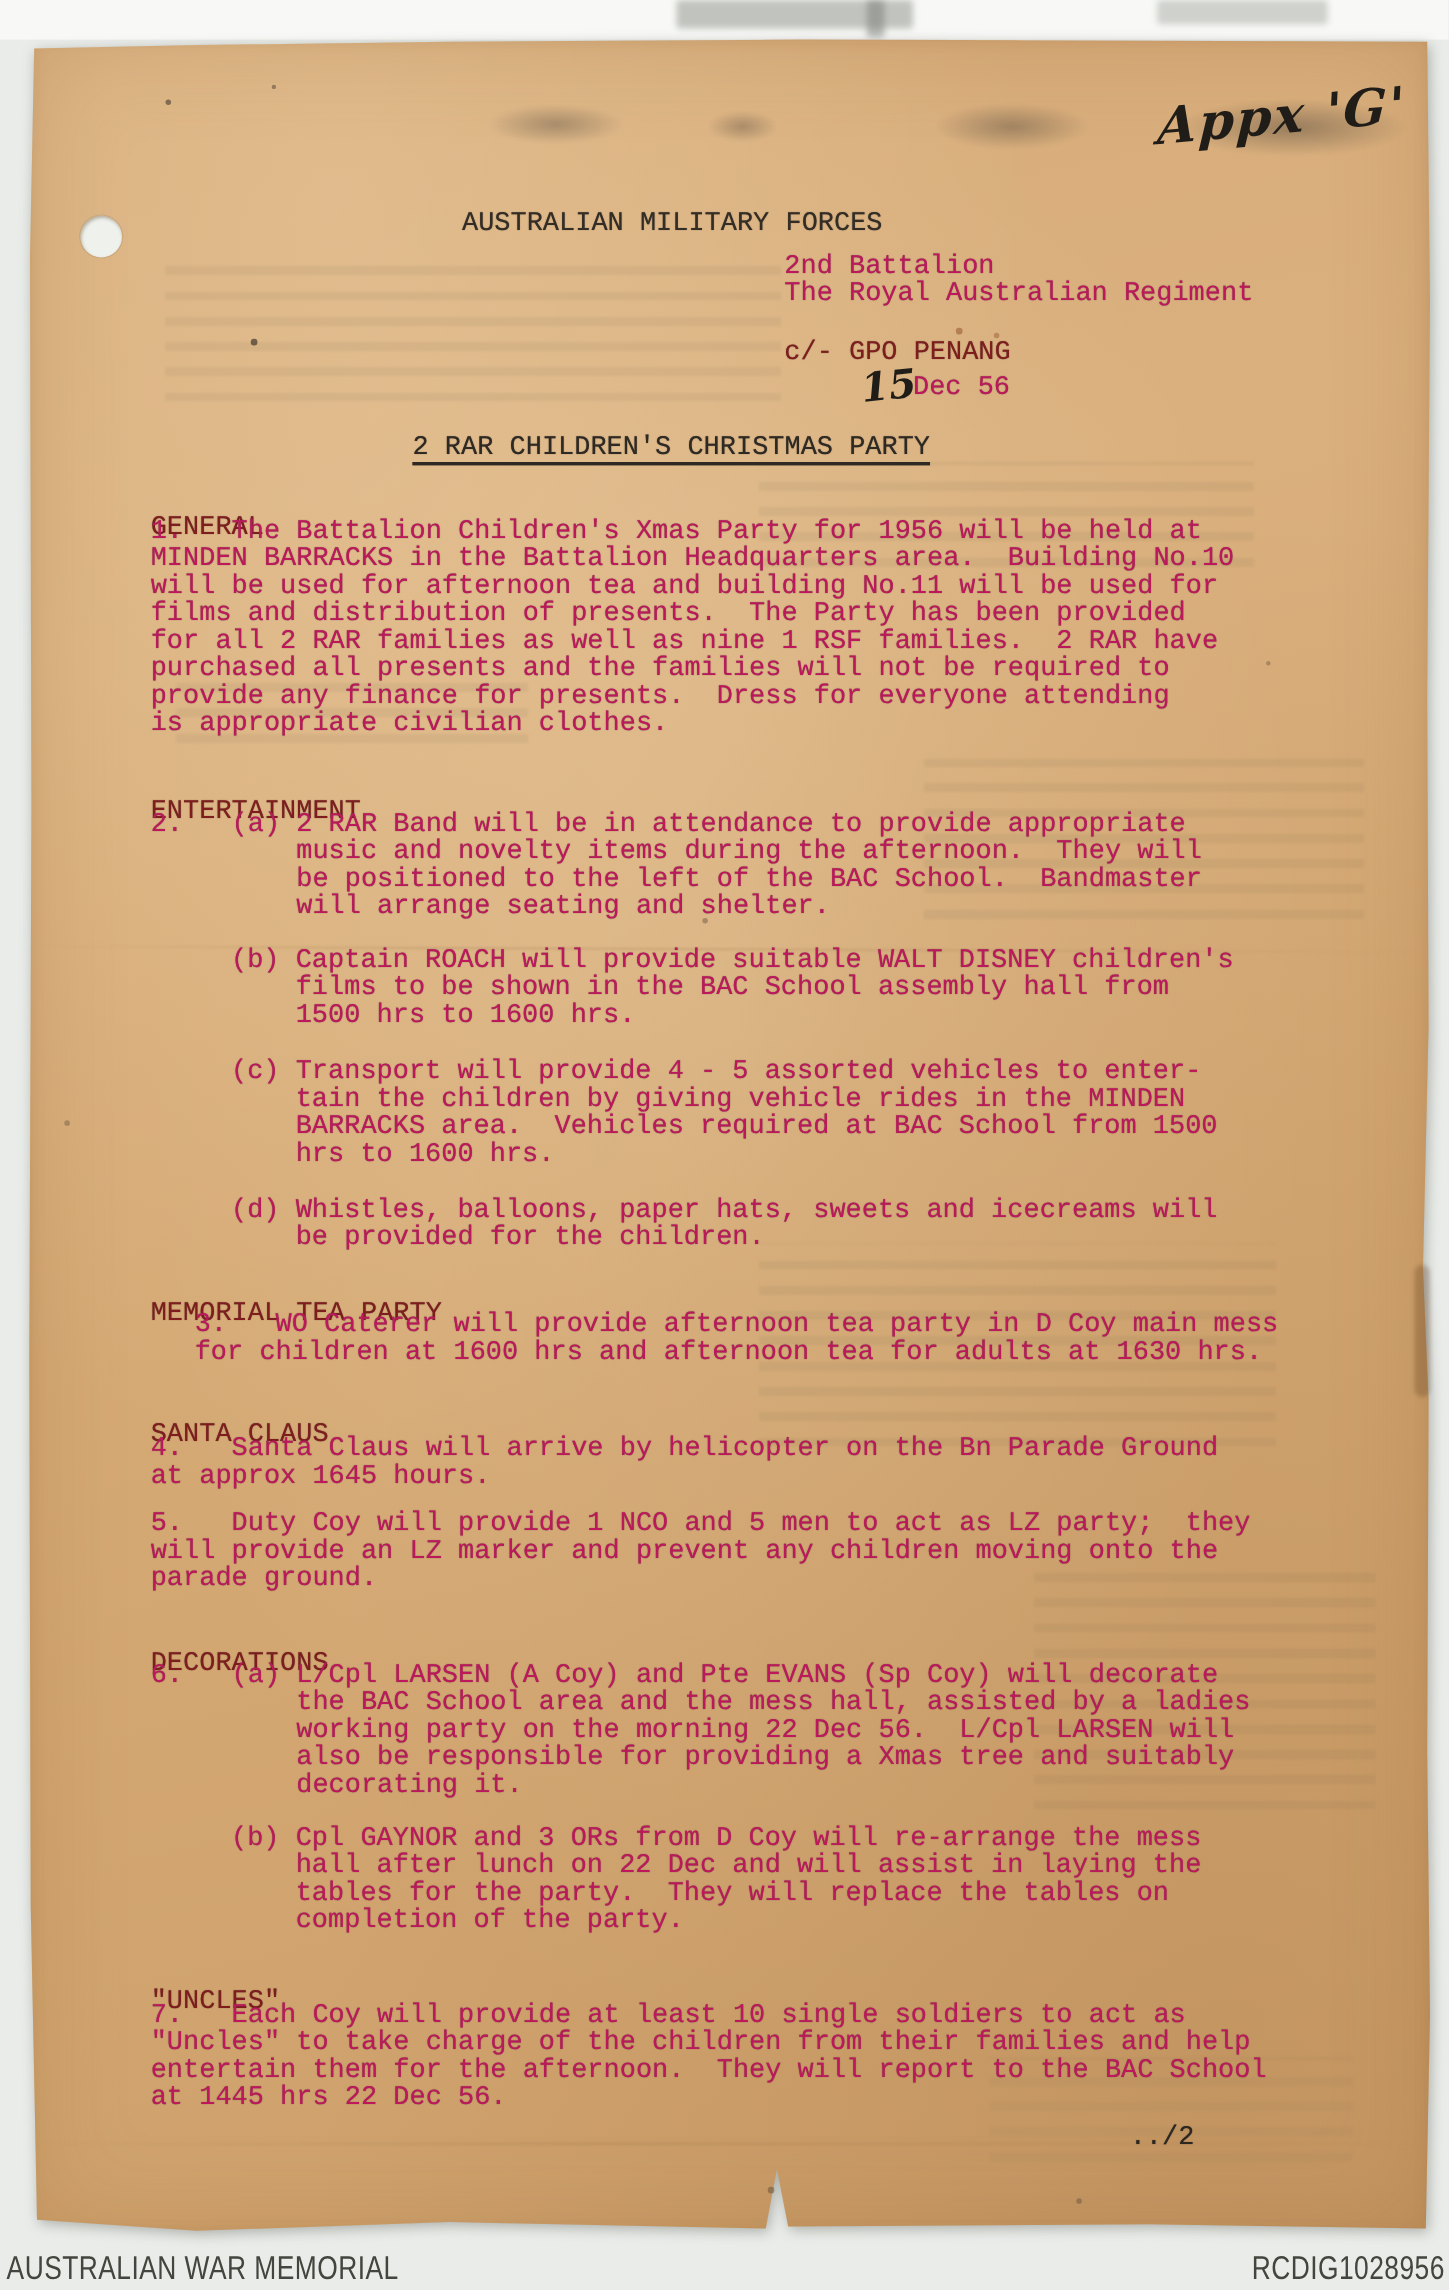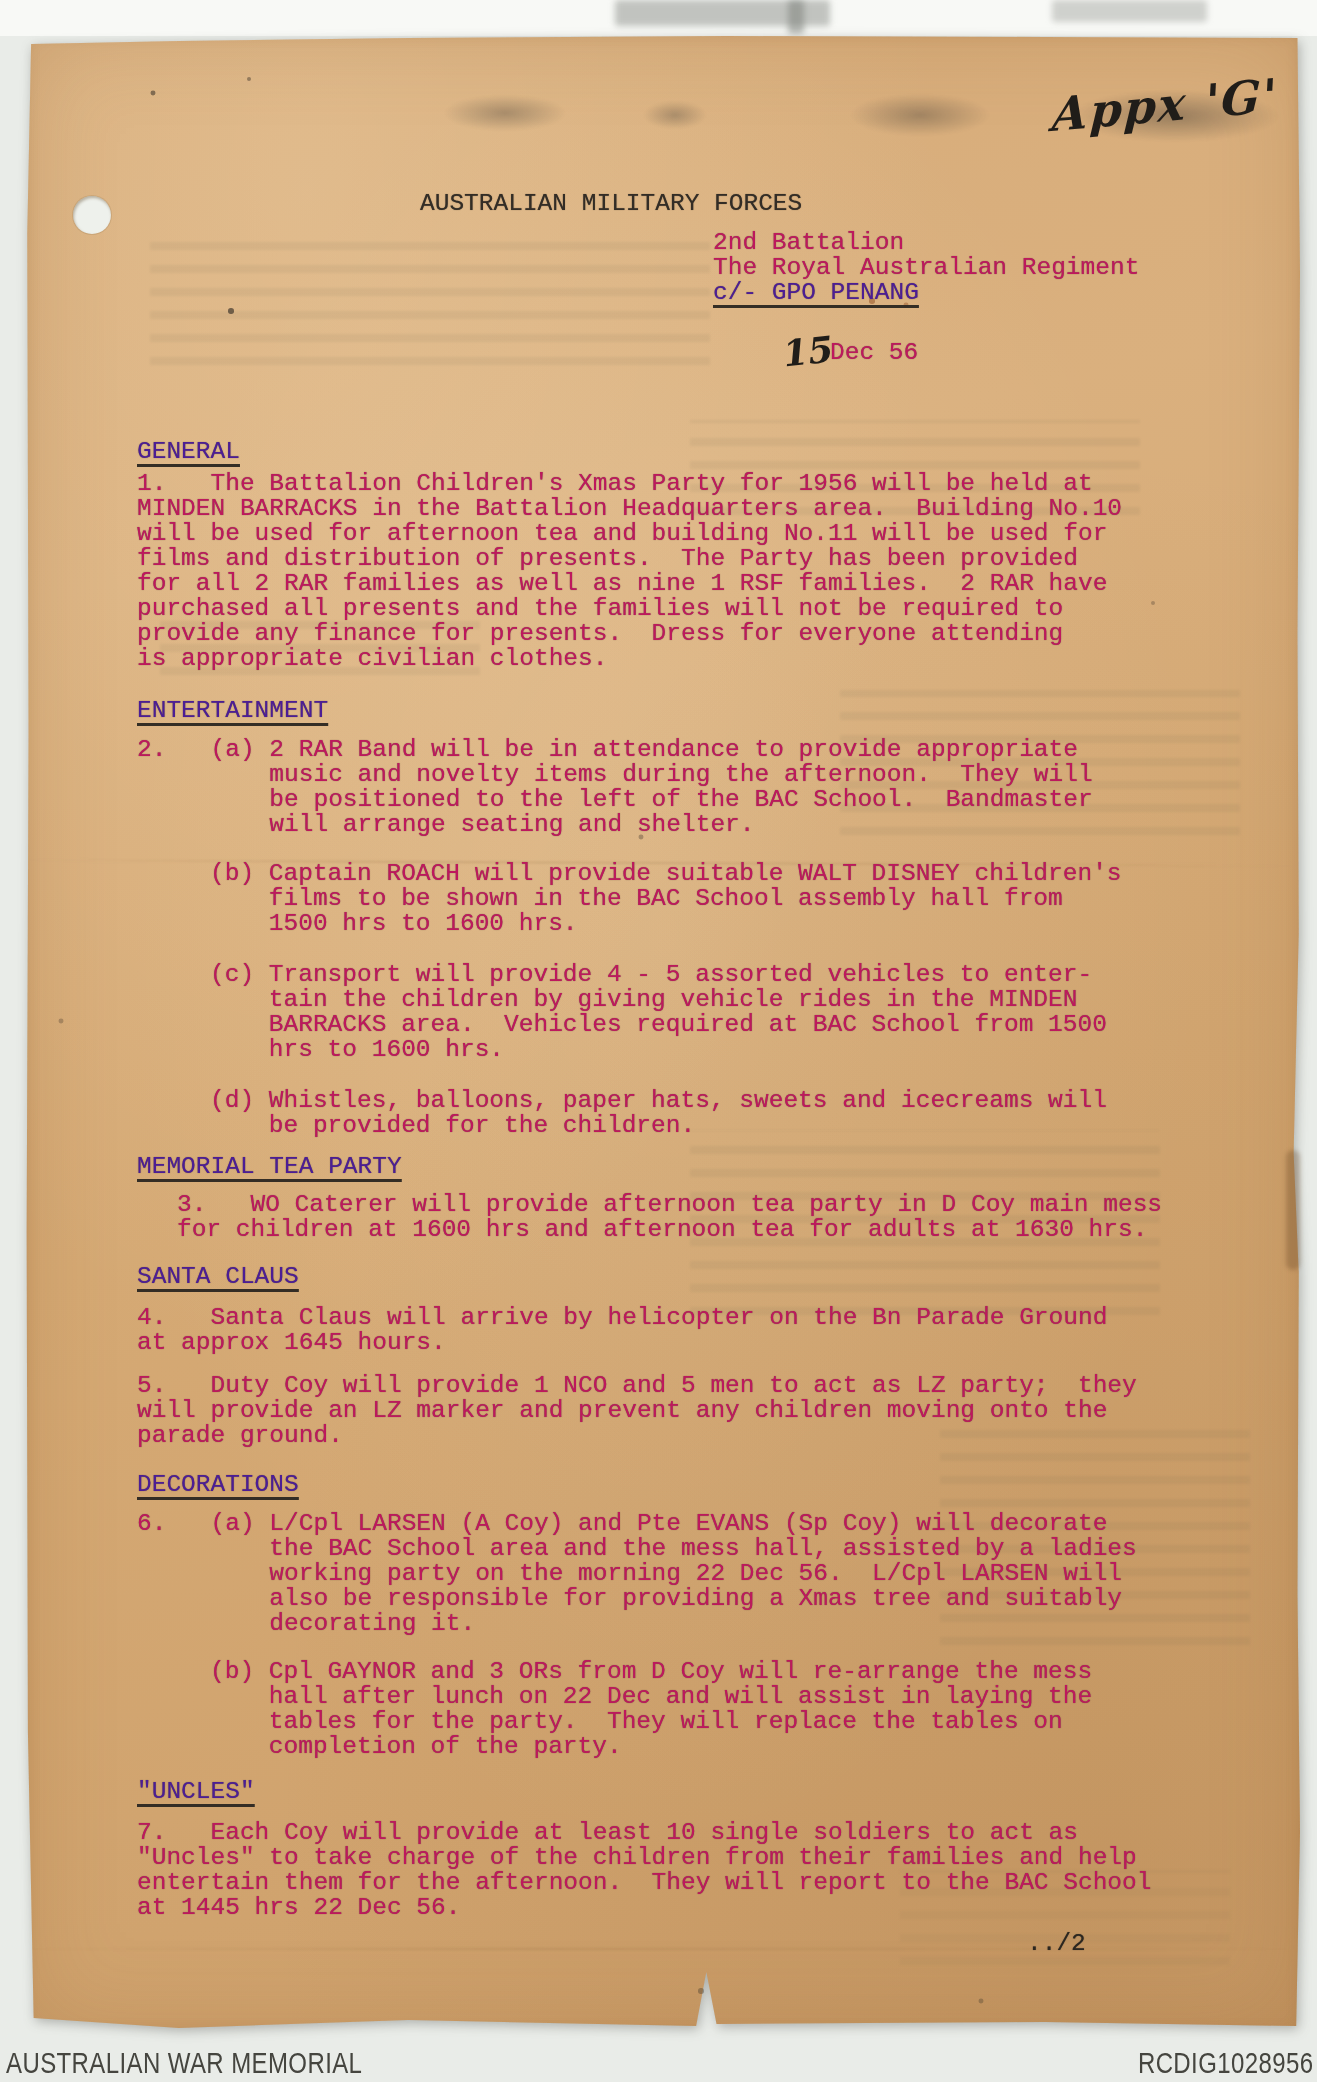--- a/index.html
+++ b/index.html
@@ -64,21 +64,21 @@
   .edge-tear{position:absolute;left:1286px;top:1150px;width:14px;height:120px;filter:blur(2px);background:rgba(95,62,30,0.3);border-radius:8px;}
   .hole{position:absolute;left:73px;top:196px;width:38px;height:38px;border-radius:50%;background:#eef1ec;
     box-shadow:inset 1px 2px 3px rgba(100,80,50,0.4), 0 0 0 1px rgba(140,110,70,0.2);}
   
   .ink{position:absolute;left:0;top:0;width:1317px;height:2082px;}
   .typed{
     position:absolute;white-space:pre;
     font-family:"Liberation Mono",monospace;font-size:24.5px;line-height:25px;
     color:#be185d;text-shadow:0 0 1px rgba(58,51,42,0.7);
   }
-  .head{color:#4c1d95;text-decoration:underline;text-decoration-thickness:2.5px;text-underline-offset:6px;text-decoration-color:rgba(47,41,34,0.9);}
+  .head{color:#7f1d1d;text-decoration-thickness:2.5px;text-underline-offset:6px;text-decoration-color:rgba(47,41,34,0.9);margin-top:28px;}
   .title-u{text-decoration:underline;text-decoration-thickness:3px;text-underline-offset:7px;color:#2e2922;}
   .hand{
     position:absolute;font-family:"DejaVu Serif",serif;font-style:italic;font-weight:bold;color:#201d19;
   }
   .annot{left:1052px;top:78px;font-size:46px;transform:rotate(-5deg) skewX(-8deg);letter-spacing:2px;}
   .day{left:783px;top:330px;font-size:36px;transform:rotate(-6deg);}
   
   .footer-text{
     position:absolute;top:2046px;font-family:"Liberation Sans",sans-serif;
     font-size:30px;color:#45453f;letter-spacing:0.5px;white-space:nowrap;
@@ -122,20 +122,21 @@
 
   <div class="typed" style="left:420px;top:191px;color:#332d26;">AUSTRALIAN MILITARY FORCES</div>
 
   <div class="typed" style="left:713px;top:230px;">2nd Battalion</div>
   <div class="typed" style="left:713px;top:255px;">The Royal Australian Regiment</div>
   <div class="typed head" style="left:713px;top:280px;">c/- GPO PENANG</div>
 
   <div class="hand day">15</div>
   <div class="typed" style="left:830px;top:340px;">Dec 56</div>
 
+  <div class="typed title-u" style="left:375px;top:395px;">2 RAR CHILDREN'S CHRISTMAS PARTY</div>
 
   <div class="typed head" style="left:137px;top:439px;text-align:right;">GENERAL</div>
   <div class="typed" style="left:137px;top:471px;">1.   The Battalion Children's Xmas Party for 1956 will be held at
 MINDEN BARRACKS in the Battalion Headquarters area.  Building No.10
 will be used for afternoon tea and building No.11 will be used for
 films and distribution of presents.  The Party has been provided
 for all 2 RAR families as well as nine 1 RSF families.  2 RAR have
 purchased all presents and the families will not be required to
 provide any finance for presents.  Dress for everyone attending
 is appropriate civilian clothes.</div>

